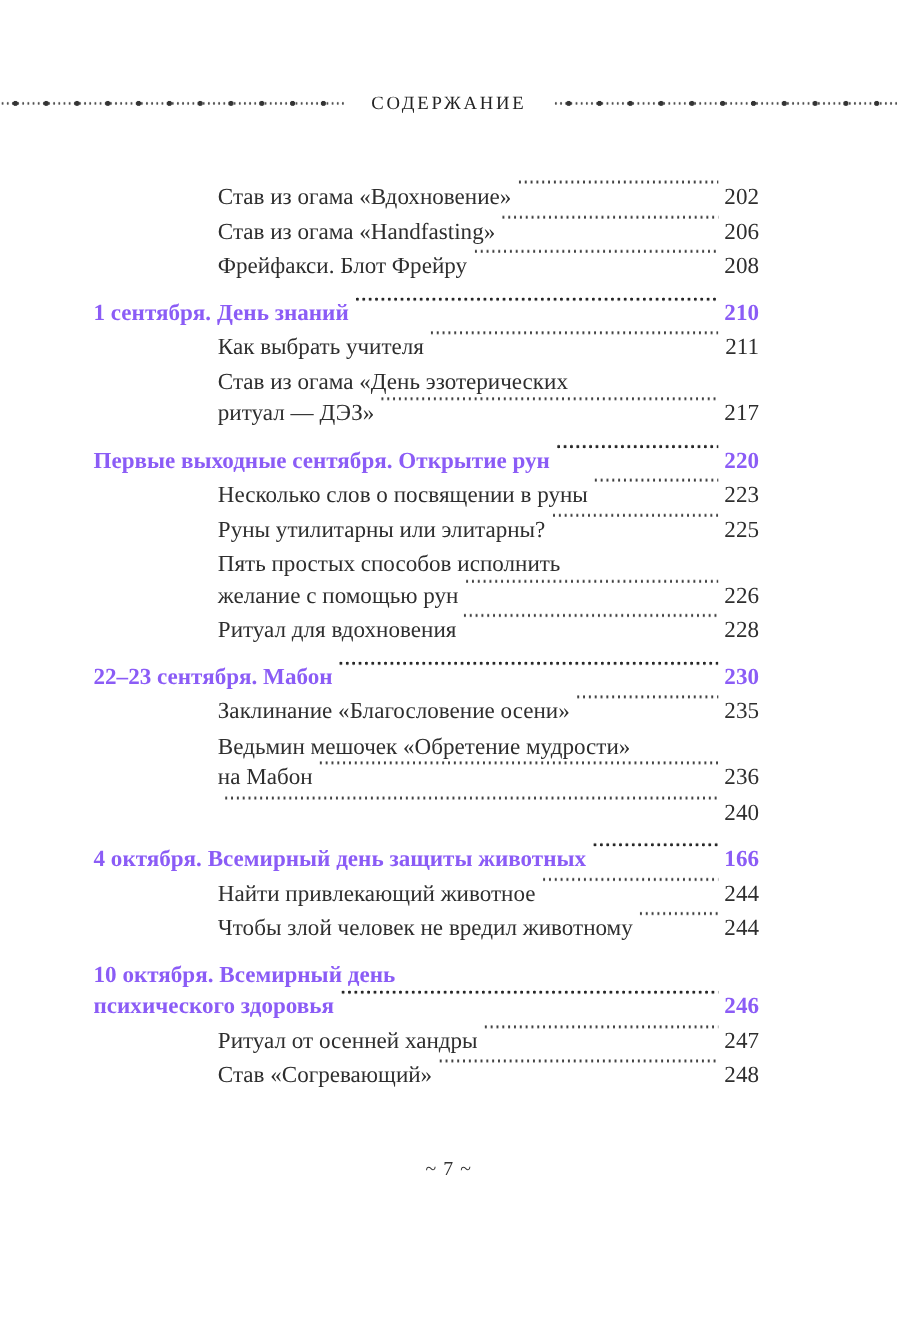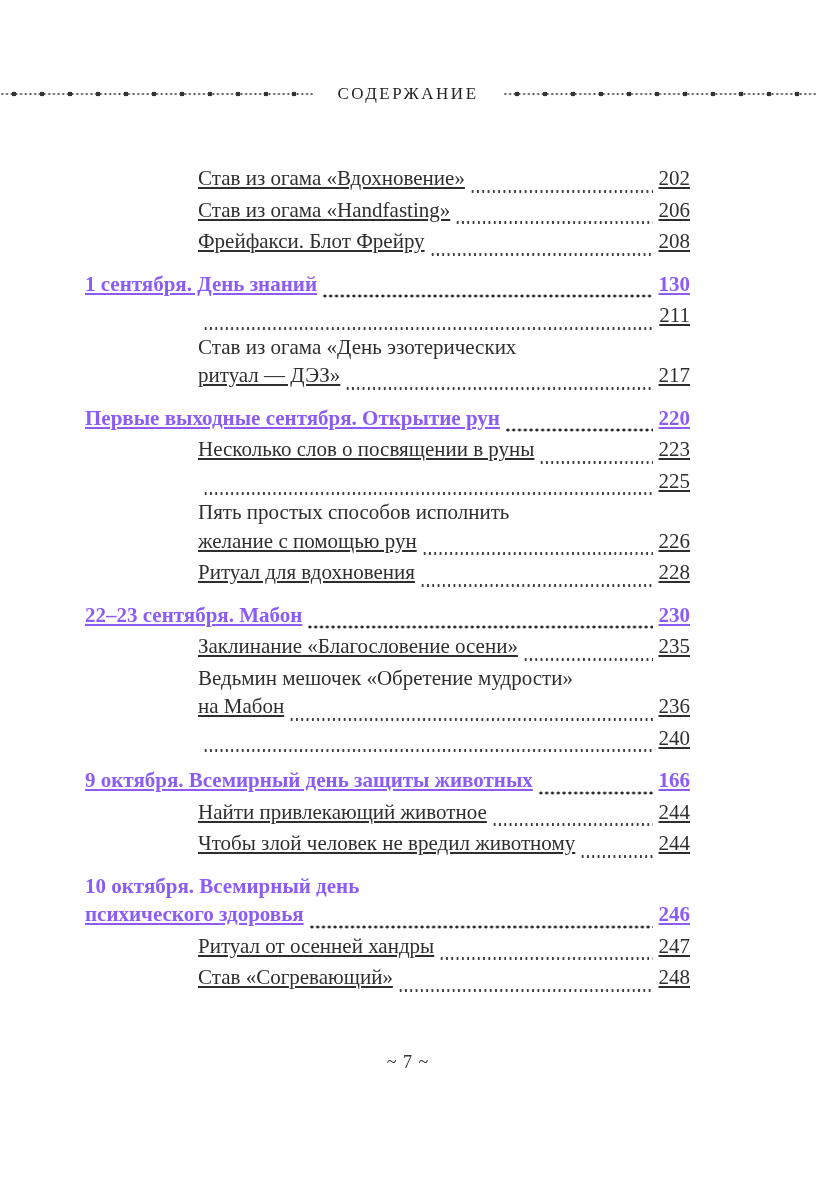--- a/index.html
+++ b/index.html
@@ -45,21 +45,21 @@
     padding: 0 126px 0 85px;
   }
   .entry { margin-bottom: 3px; }
   .entry.gap { margin-top: 14px; }
   .entry .line {
     font-size: 21px;
     line-height: 28.5px;
   }
   .entry.level2 { padding-left: 113px; }
   .entry.level1 { font-weight: bold; color: #8b5cf6; }
-  .line.last { display: flex; align-items: flex-end; text-decoration: underline; }
+  .line.last { display: flex; align-items: flex-start; }
   .t { white-space: nowrap; }
   .leader {
     flex: 1 1 auto;
     min-width: 12px;
     height: 3px;
     margin-left: 5px;
     margin-right: 6px;
     background-image: radial-gradient(circle, #3d3d3d 1.15px, rgba(0,0,0,0) 1.35px);
     background-size: 5.3px 3px;
     background-repeat: repeat-x;
@@ -110,25 +110,26 @@
         <div class="line last">
           <span class="t">Фрейфакси. Блот Фрейру</span>
           <span class="leader"></span>
           <span class="pg">208</span>
         </div>
       </div>
       <div class="entry level1 gap">
         <div class="line last">
           <span class="t">1 сентября. День знаний</span>
           <span class="leader"></span>
-          <span class="pg">130</span>
-        </div>
-      </div>
-      <div class="entry level2">
-        <div class="line last">
+          <span class="pg">210</span>
+        </div>
+      </div>
+      <div class="entry level2">
+        <div class="line last">
+          <span class="t">Как выбрать учителя</span>
           <span class="leader"></span>
           <span class="pg">211</span>
         </div>
       </div>
       <div class="entry level2">
         <div class="line"><span class="t">Став из огама «День эзотерических</span></div>
         <div class="line last">
           <span class="t">ритуал — ДЭЗ»</span>
           <span class="leader"></span>
           <span class="pg">217</span>
@@ -143,20 +144,21 @@
       </div>
       <div class="entry level2">
         <div class="line last">
           <span class="t">Несколько слов о посвящении в руны</span>
           <span class="leader"></span>
           <span class="pg">223</span>
         </div>
       </div>
       <div class="entry level2">
         <div class="line last">
+          <span class="t">Руны утилитарны или элитарны?</span>
           <span class="leader"></span>
           <span class="pg">225</span>
         </div>
       </div>
       <div class="entry level2">
         <div class="line"><span class="t">Пять простых способов исполнить</span></div>
         <div class="line last">
           <span class="t">желание с помощью рун</span>
           <span class="leader"></span>
           <span class="pg">226</span>
@@ -192,21 +194,21 @@
         </div>
       </div>
       <div class="entry level2">
         <div class="line last">
           <span class="leader"></span>
           <span class="pg">240</span>
         </div>
       </div>
       <div class="entry level1 gap">
         <div class="line last">
-          <span class="t">9 октября. Всемирный день защиты животных</span>
+          <span class="t">4 октября. Всемирный день защиты животных</span>
           <span class="leader"></span>
           <span class="pg">166</span>
         </div>
       </div>
       <div class="entry level2">
         <div class="line last">
           <span class="t">Найти привлекающий животное</span>
           <span class="leader"></span>
           <span class="pg">244</span>
         </div>

